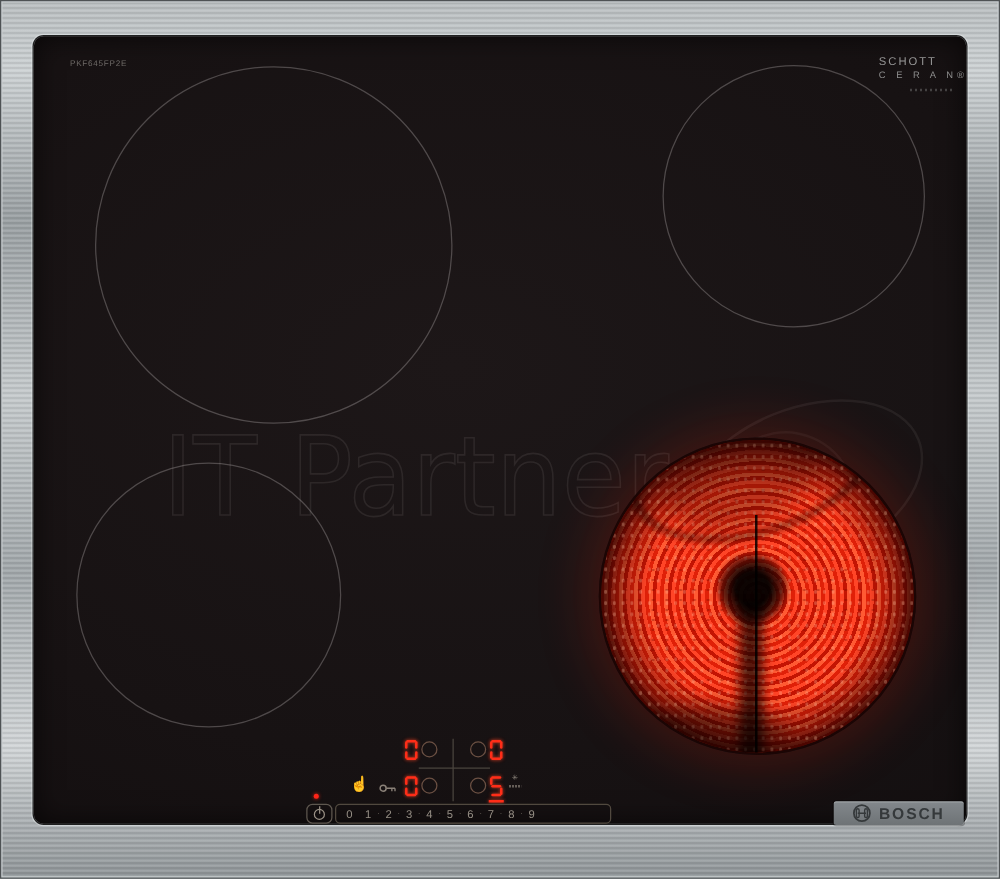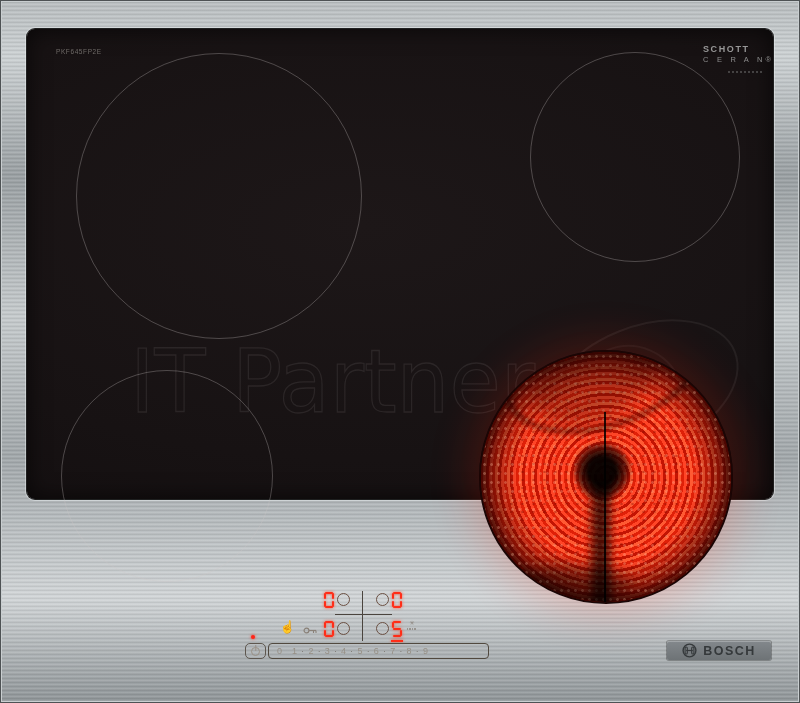--- a/index.html
+++ b/index.html
@@ -5,21 +5,21 @@
   html,body{margin:0;padding:0;}
   body{
     width:800px;height:703px;position:relative;overflow:hidden;
     font-family:"Liberation Sans", sans-serif;
     background:
       repeating-linear-gradient(180deg, rgba(255,255,255,.10) 0 1px, rgba(0,0,0,.07) 2px 3px, rgba(255,255,255,0) 3px 4px),
       linear-gradient(180deg,#b9bec0 0%,#cdd2d4 8%,#9aa0a3 25%,#c6cbcd 45%,#a2a8ab 65%,#d2d6d8 85%,#8f9598 100%);
     box-shadow: inset 0 0 0 1px #4e5254, inset 0 0 0 2px #c9ced0;
   }
   .glass{
-    position:absolute;left:27px;top:29px;width:746px;height:470px;
+    position:absolute;left:27px;top:29px;width:746px;height:630px;
     background:radial-gradient(120% 90% at 45% 42%, #1d1718 0%, #171213 55%, #110d0e 100%);
     border-radius:8px;
     box-shadow: 0 0 0 1px rgba(0,0,0,.85), 0 0 0 2px rgba(235,240,242,.45), inset 0 0 22px rgba(0,0,0,.65);
   }
   .ring{position:absolute;border:1px solid rgba(205,200,198,.30);border-radius:50%;}
   .ring.rl{left:76px;top:53px;width:284px;height:284px;}
   .ring.rr{left:530px;top:52px;width:208px;height:208px;}
   .ring.fl{left:61px;top:370px;width:210px;height:210px;}
 
   
@@ -64,21 +64,21 @@
     position:absolute;left:123px;top:60px;width:2px;height:194px;background:rgba(0,0,0,.85);
   }
   .burner .bottom-smudge{
     position:absolute;left:30px;top:212px;width:120px;height:44px;border-radius:50%;
     background:rgba(0,0,0,.38);filter:blur(8px);
   }
 
   
   .model-text{position:absolute;left:56px;top:48px;font-size:6.5px;letter-spacing:.6px;color:#6e6a67;}
   .schott{position:absolute;left:703px;top:44px;color:#979797;line-height:1.25;}
-  .schott .l1{font-size:9px;letter-spacing:1.6px;font-weight:700;}
+  .schott .l1{font-size:9px;letter-spacing:1.6px;font-weight:400;}
   .schott .l2{font-size:7.5px;letter-spacing:3.2px;color:#8d8d8d;text-align:right;}
   .fine-print{position:absolute;left:728px;top:71px;width:34px;height:2px;opacity:.55;
     background:repeating-linear-gradient(90deg,#6a6a6a 0 2px, rgba(0,0,0,0) 2px 4px);}
 
   
   .panel{position:absolute;left:240px;top:585px;width:260px;height:80px;}
   .cross-v{position:absolute;left:122px;top:6px;width:1px;height:50px;background:#4a443e;}
   .cross-h{position:absolute;left:95px;top:29px;width:57px;height:1px;background:#4a443e;}
   .zone-circle{position:absolute;width:13px;height:13px;border:1.5px solid #6b5043;border-radius:50%;box-sizing:border-box;}
   .zc-tl{left:97px;top:8px;}  .zc-tr{left:136px;top:8px;}

